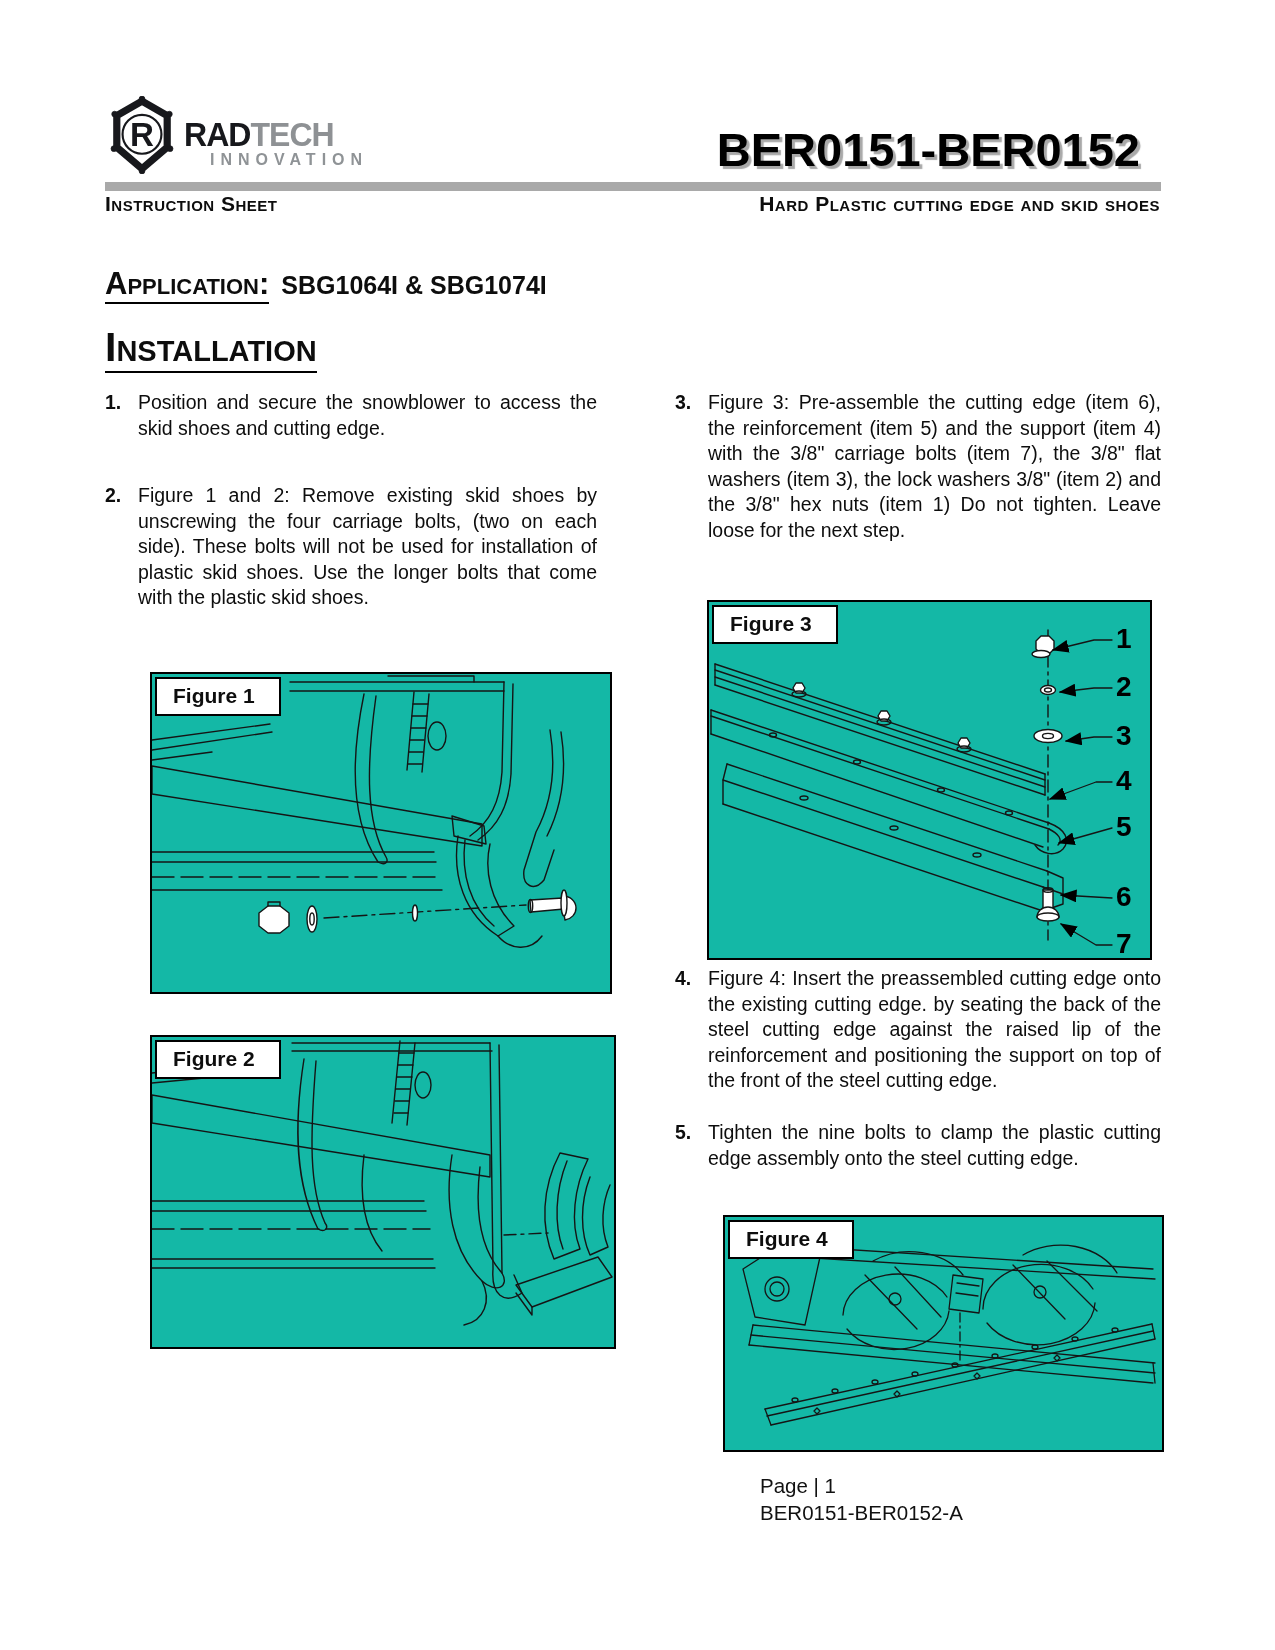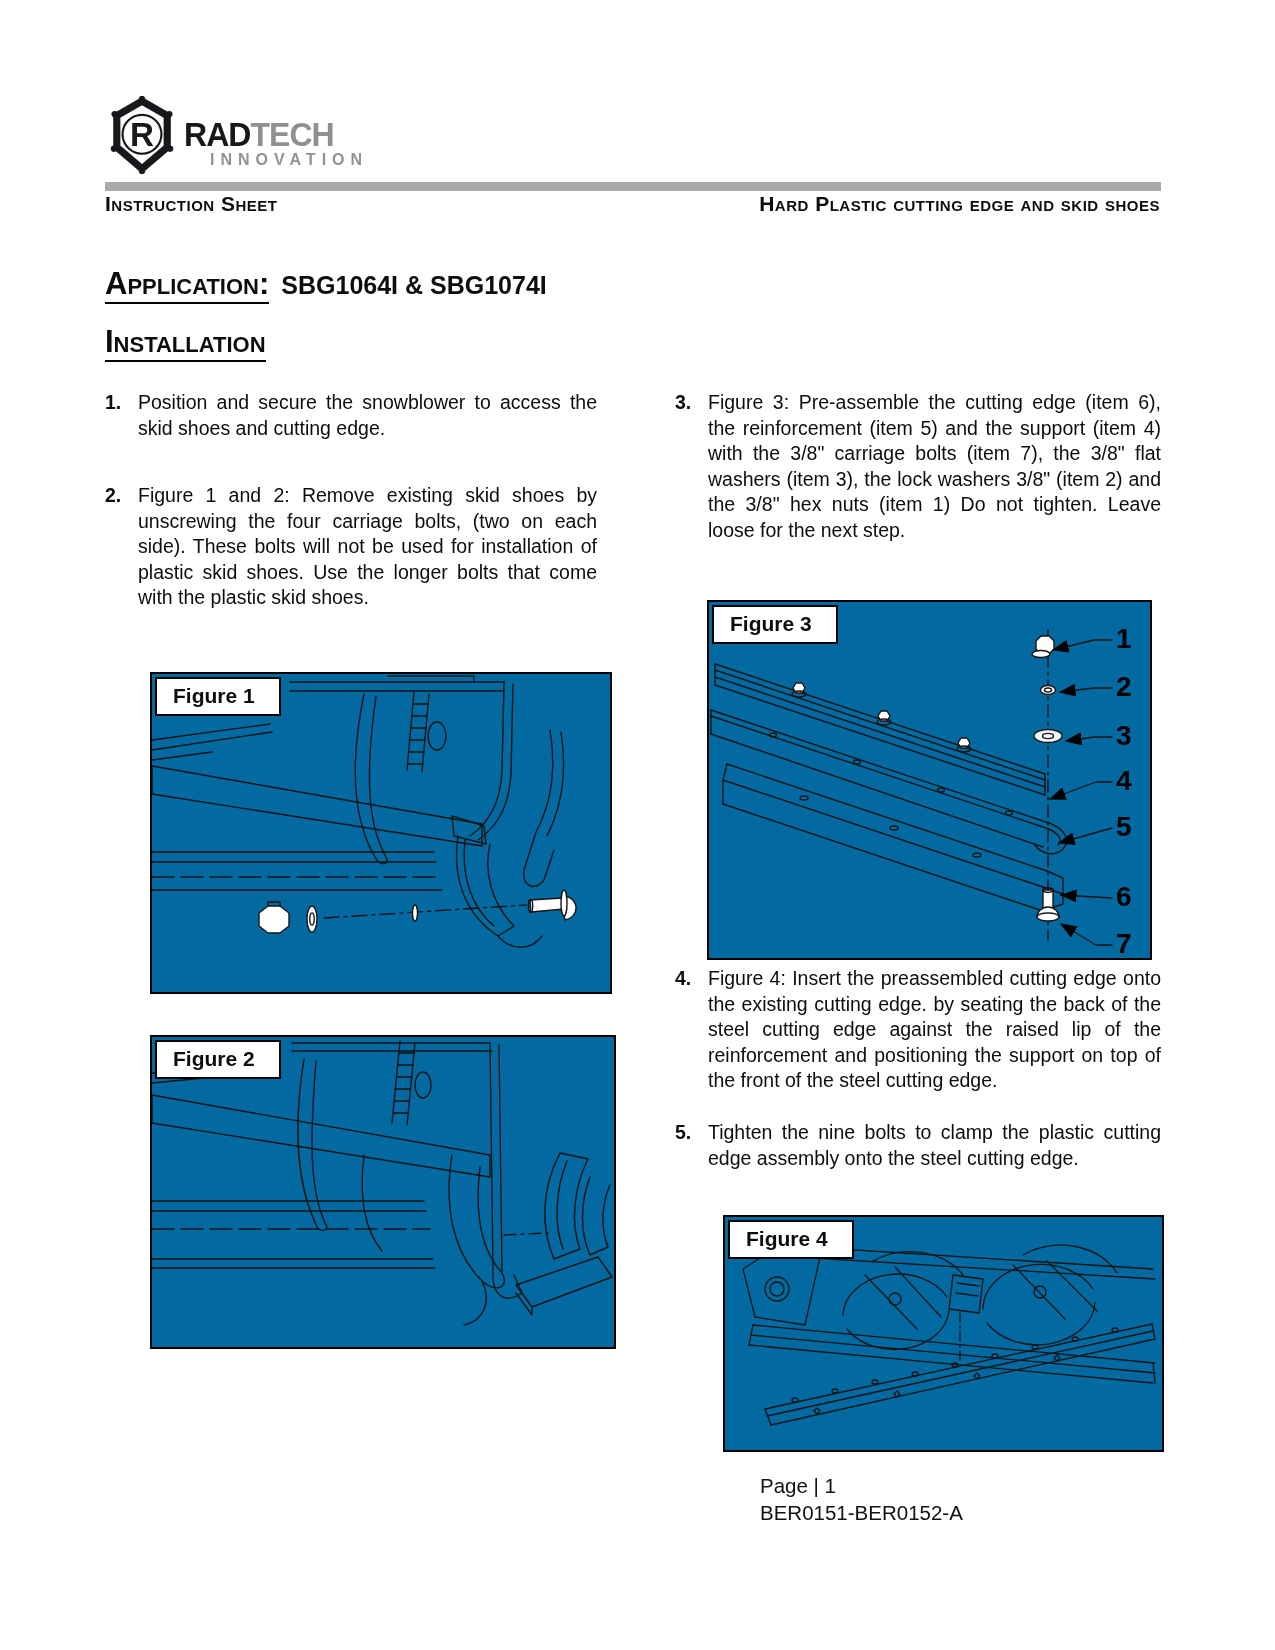--- a/index.html
+++ b/index.html
@@ -15,30 +15,30 @@
   .doc-title{position:absolute;top:122px;right:135px;font-size:47px;font-weight:700;
              color:#000;text-shadow:3px 3px 1px #a9a9a9;white-space:nowrap;}
   .rule{position:absolute;left:105px;top:182px;width:1056px;height:9px;background:#a9a9a9;}
   .subhead-row{position:absolute;left:105px;top:192px;width:1055px;display:flex;
                justify-content:space-between;}
   .subhead{font-weight:700;font-size:21px;font-variant:small-caps;letter-spacing:.5px;}
   
   .h-app{position:absolute;left:105px;top:266px;font-weight:700;}
   .h-app .lbl{font-size:31px;font-variant:small-caps;border-bottom:2.5px solid #000;padding-bottom:1px;}
   .h-app .models{font-size:25px;margin-left:12px;text-align:right;}
-  .h-inst{position:absolute;left:105px;top:324px;font-weight:700;font-size:31px;
+  .h-inst{position:absolute;left:105px;top:324px;font-weight:700;font-size:41px;
           font-variant:small-caps;}
   .h-inst span{border-bottom:2.5px solid #000;padding-bottom:1px;}
   
   .item{position:absolute;display:flex;font-size:19.5px;line-height:25.5px;}
   .item .num{font-weight:700;width:33px;flex:none;}
   .item .txt{flex:1;text-align:justify;}
   .item .pfx{font-weight:400;}
   
-  .fig{position:absolute;border:2.5px solid #000;background:#0369a1;}
+  .fig{position:absolute;border:2.5px solid #000;background:#14b8a6;}
   .fig svg{display:block;width:100%;height:100%;}
   .fig-label{position:absolute;left:3px;top:3px;border:2.5px solid #000;background:#fff;
              font-weight:700;font-size:21px;padding:5px 24px 6px 16px;z-index:2;}
   
   .footer{position:absolute;top:1472px;left:760px;width:400px;
           font-size:20.5px;line-height:27px;color:#111;}
 </style>
 </head>
 <body>
 
@@ -53,20 +53,21 @@
       <circle cx="89" cy="72" r="4" fill="#17181c"></circle>
       <circle cx="50" cy="103" r="4" fill="#17181c"></circle>
       <circle cx="11" cy="72" r="4" fill="#17181c"></circle>
       <circle cx="12" cy="24" r="4" fill="#17181c"></circle>
     </g>
     <text x="50" y="68" font-size="46" font-weight="bold" text-anchor="middle" fill="#17181c">R</text>
   </svg>
   <div class="wordmark"><span class="wm-rad">RAD</span><span class="wm-tech">TECH</span></div>
   <div class="tagline">INNOVATION</div>
 
+  <div class="doc-title">BER0151-BER0152</div>
   <div class="rule"></div>
 
   <div class="subhead-row">
     <span class="subhead">Instruction Sheet</span>
     <span class="subhead">Hard Plastic cutting edge and skid shoes</span>
   </div>
 
   <div class="h-app">
     <span class="lbl">Application:</span><span class="models">SBG1064I &amp; SBG1074I</span>
   </div>

